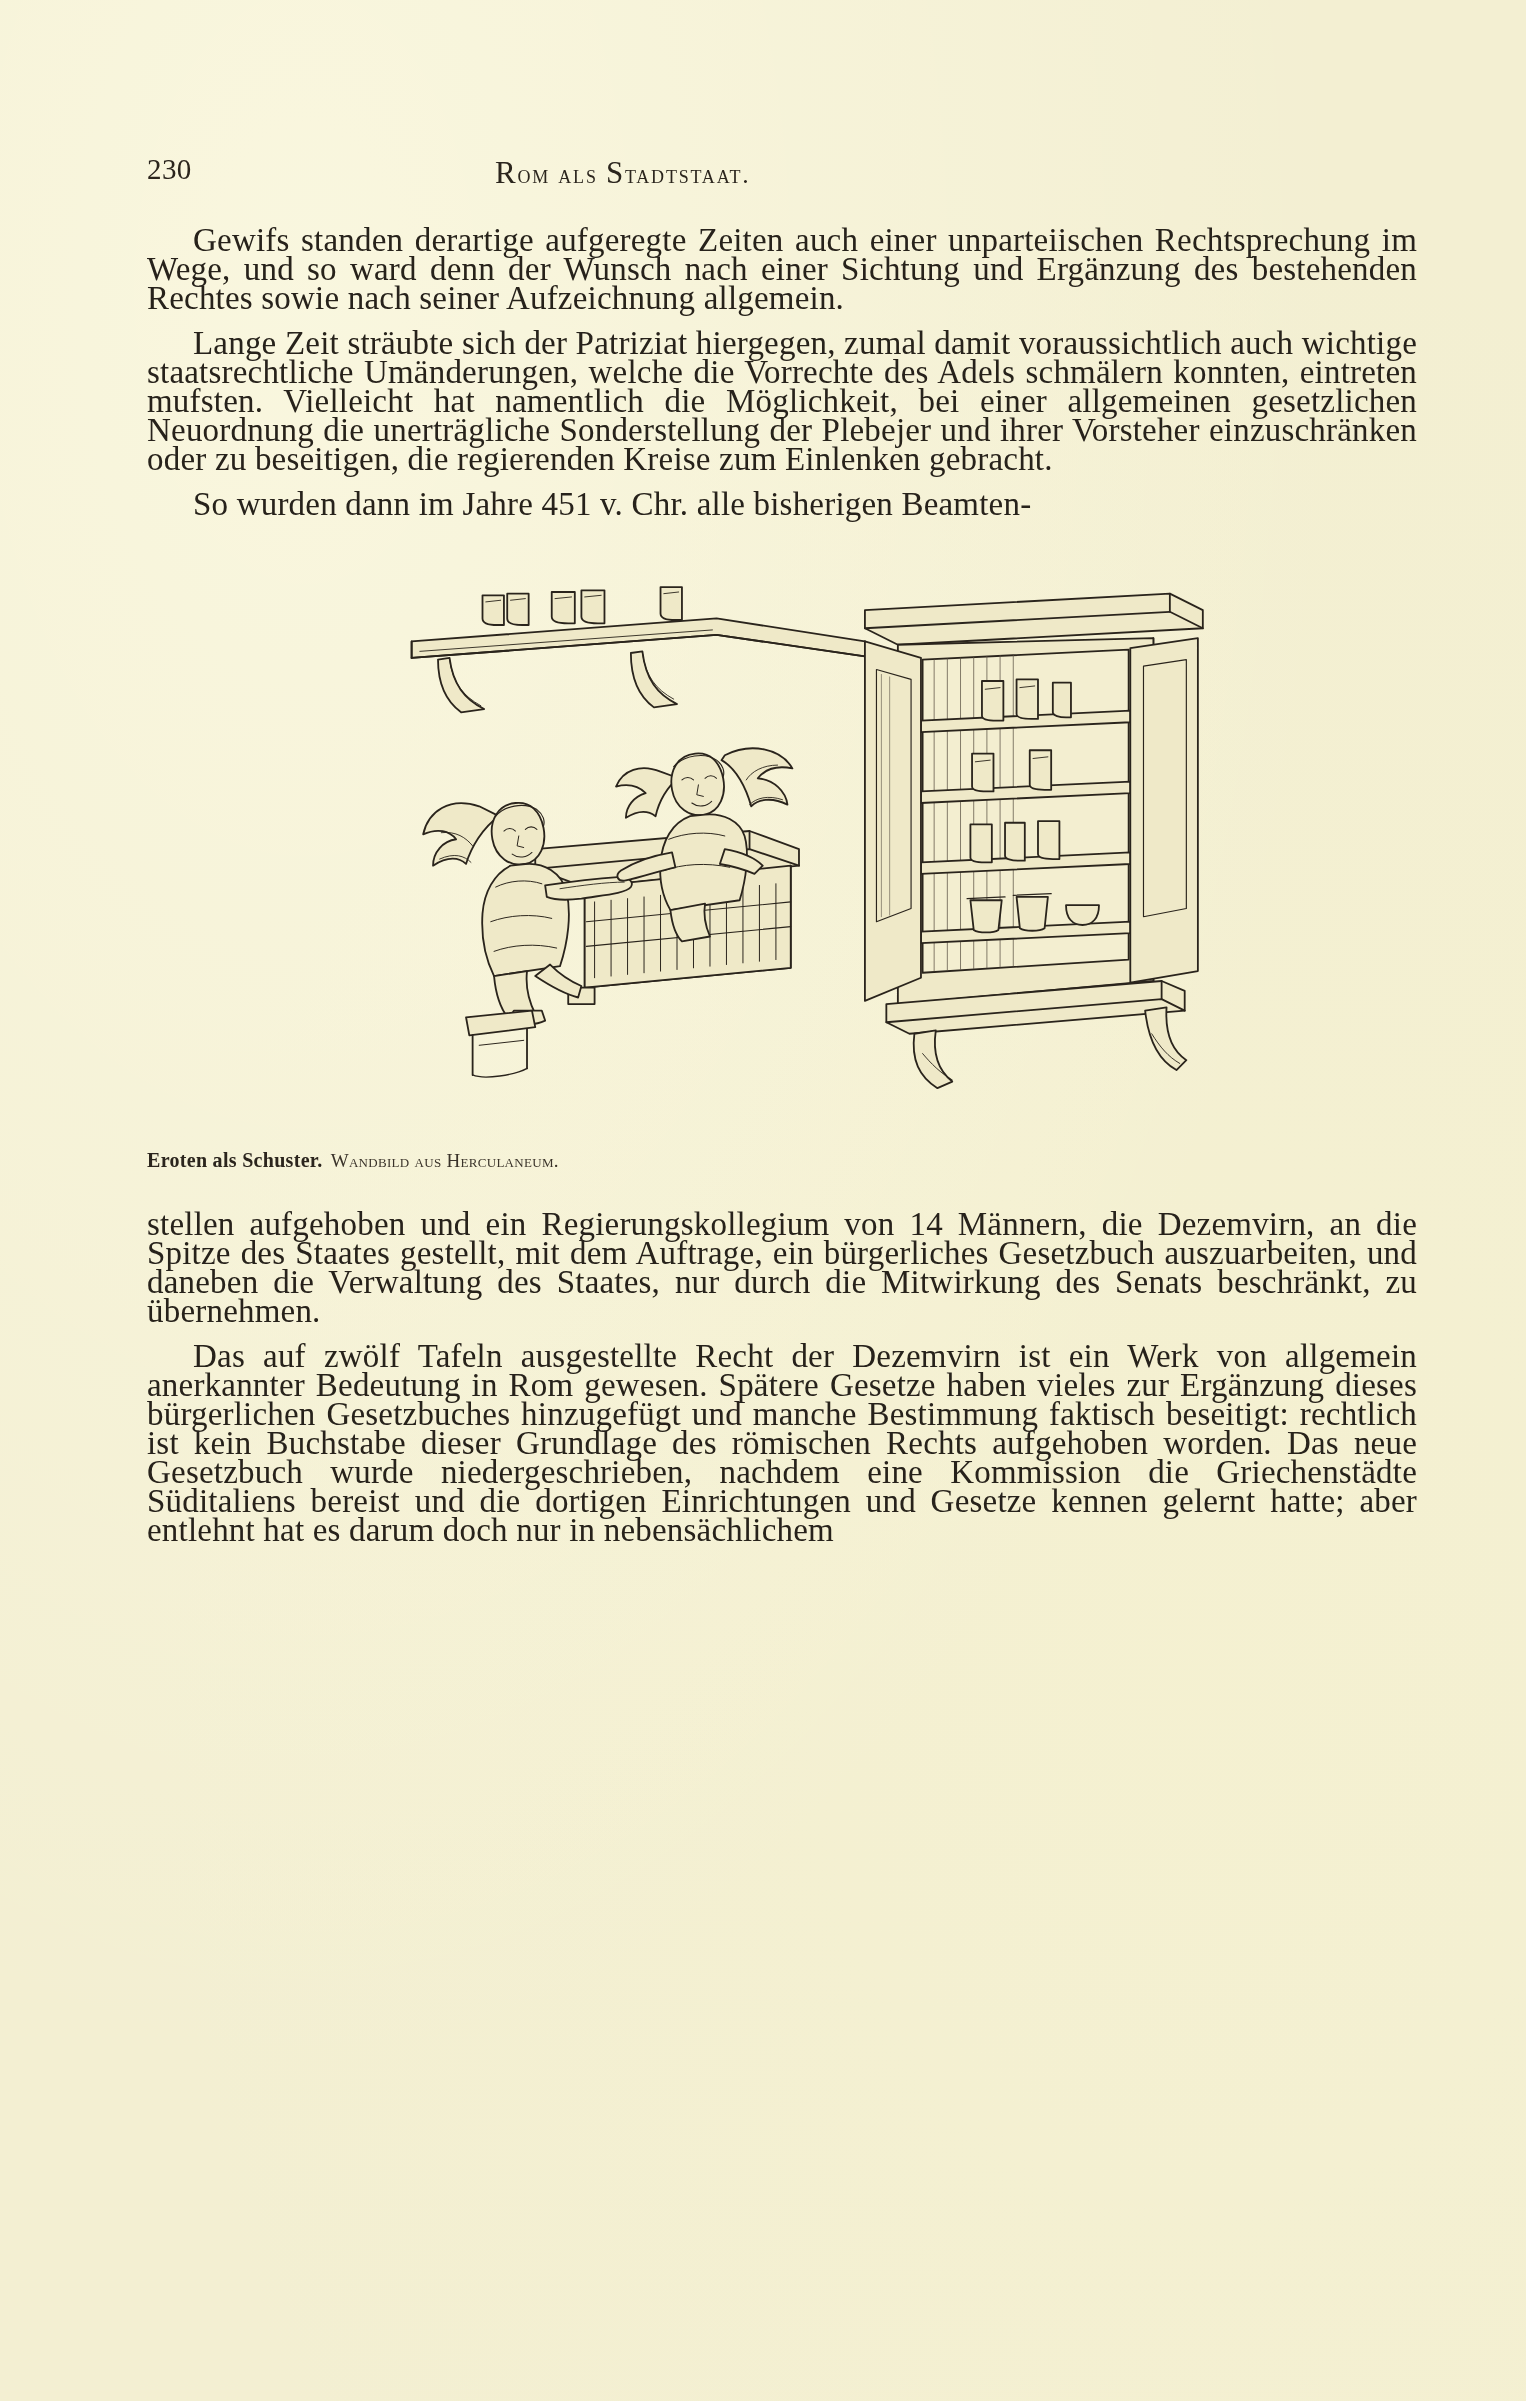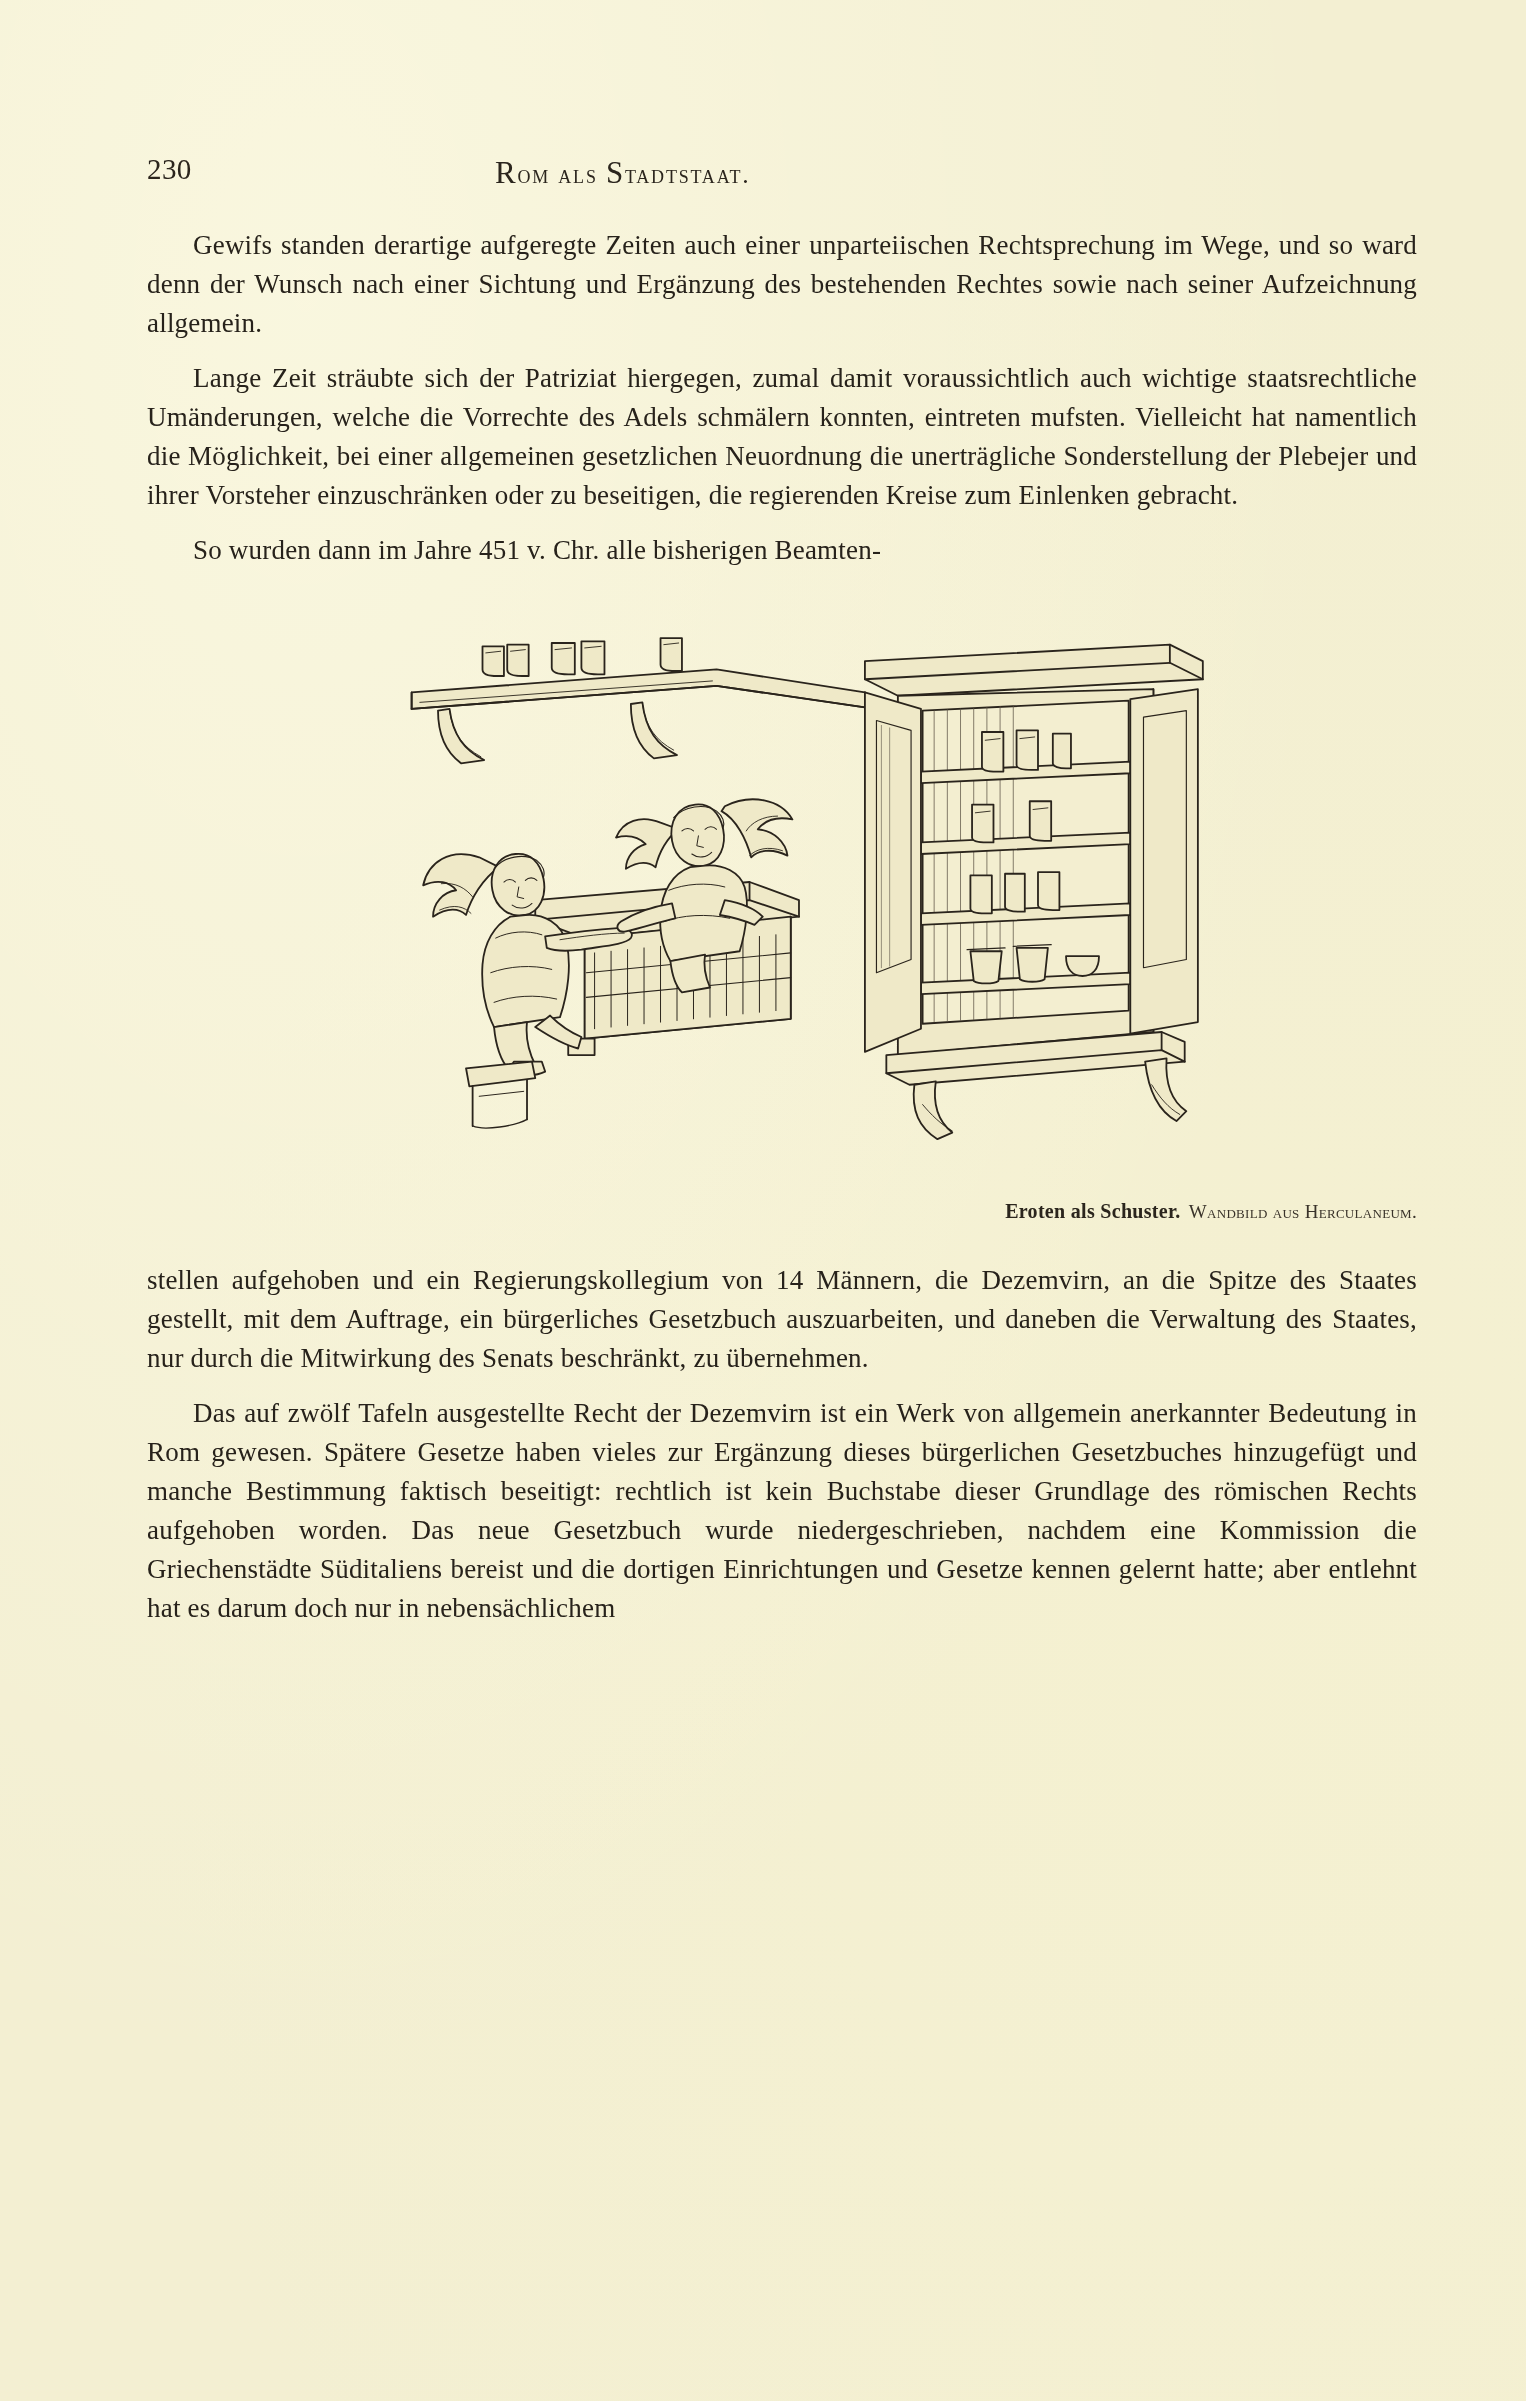--- a/index.html
+++ b/index.html
@@ -52,39 +52,39 @@
     letter-spacing: 1.8px;
     color: #2b251d;
     font-variant: small-caps;
   }
   .runtitle .cap {
     font-size: 31px;
   }
 
   
   .para {
-    font-size: 27px;
-    line-height: 39px;
+    font-size: 33px;
+    line-height: 29px;
     text-align: justify;
     text-justify: inter-word;
     color: #27221b;
     margin: 0;
     letter-spacing: 0.2px;
   }
   .para.indent {
     text-indent: 46px;
   }
   .block1 { margin-top: 20px; }
   .tight { margin-top: 16px; }
 
   
   .figure {
     margin-top: 40px;
     width: 100%;
-    text-align: right;
+    text-align: left;
   }
   .figure svg {
     display: block;
     margin: 0 auto;
   }
   .figcaption {
     margin-top: 13px;
     font-size: 20px;
     letter-spacing: 0.3px;
     color: #2b251d;

